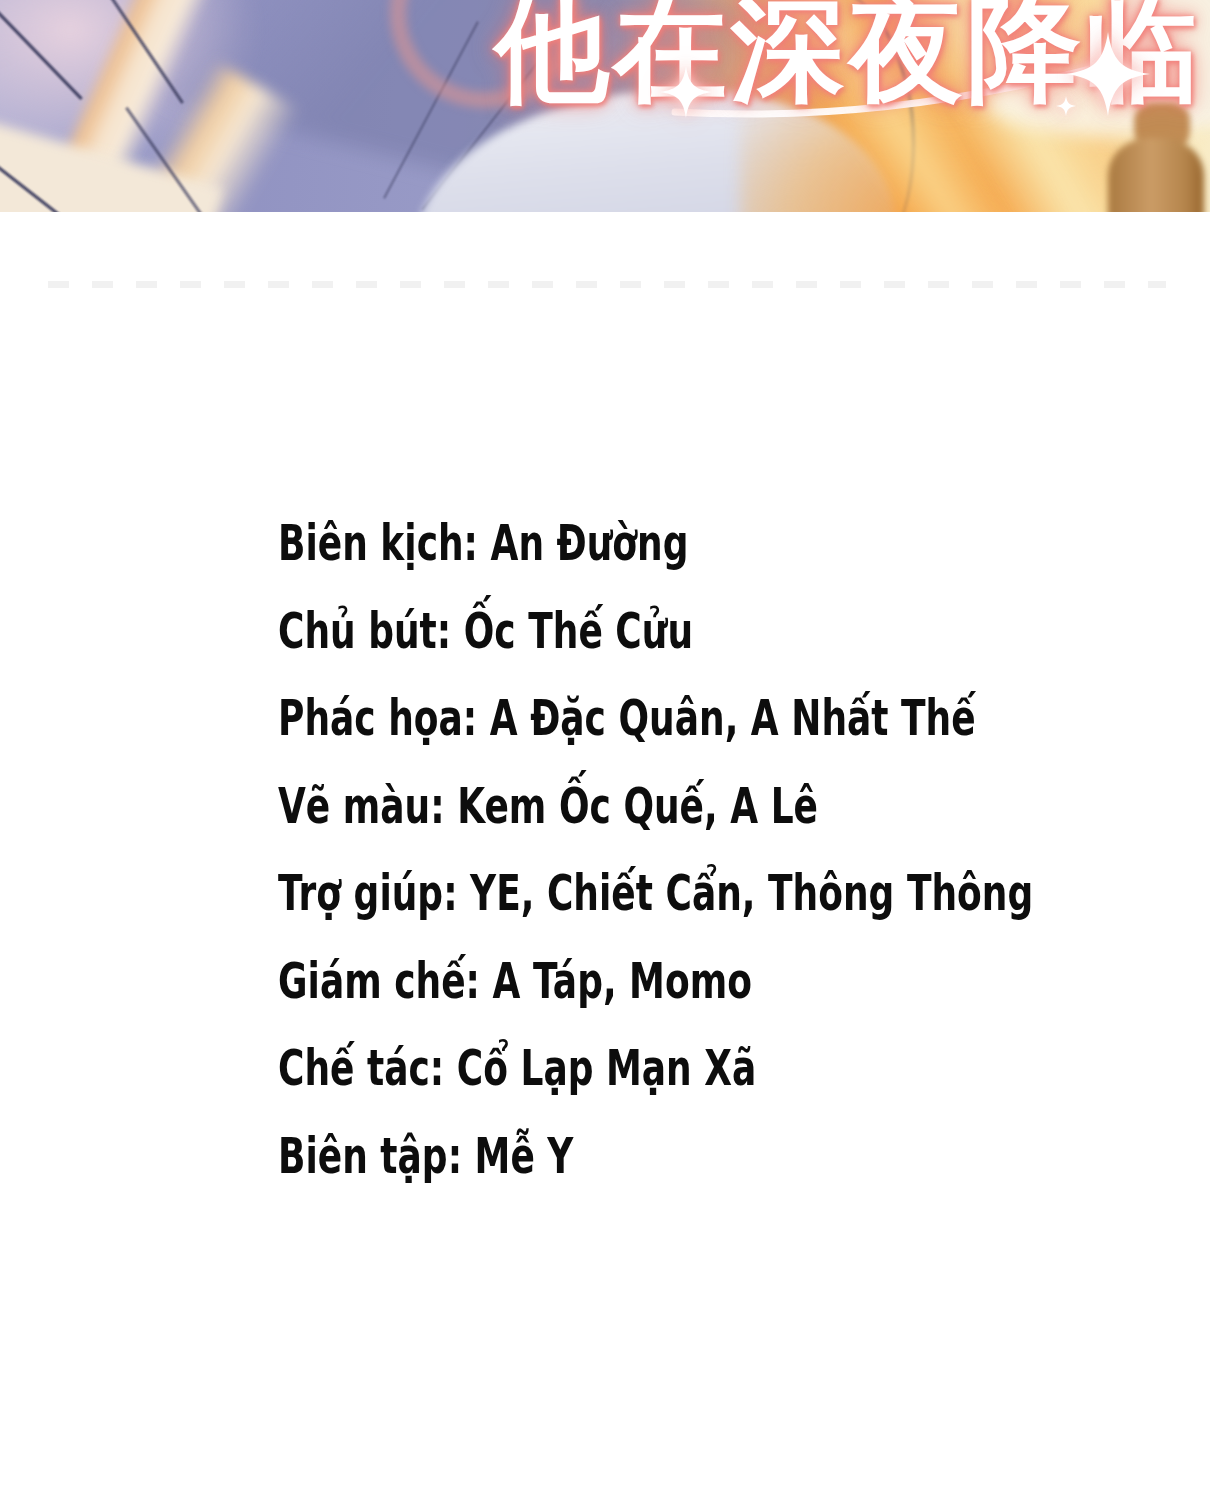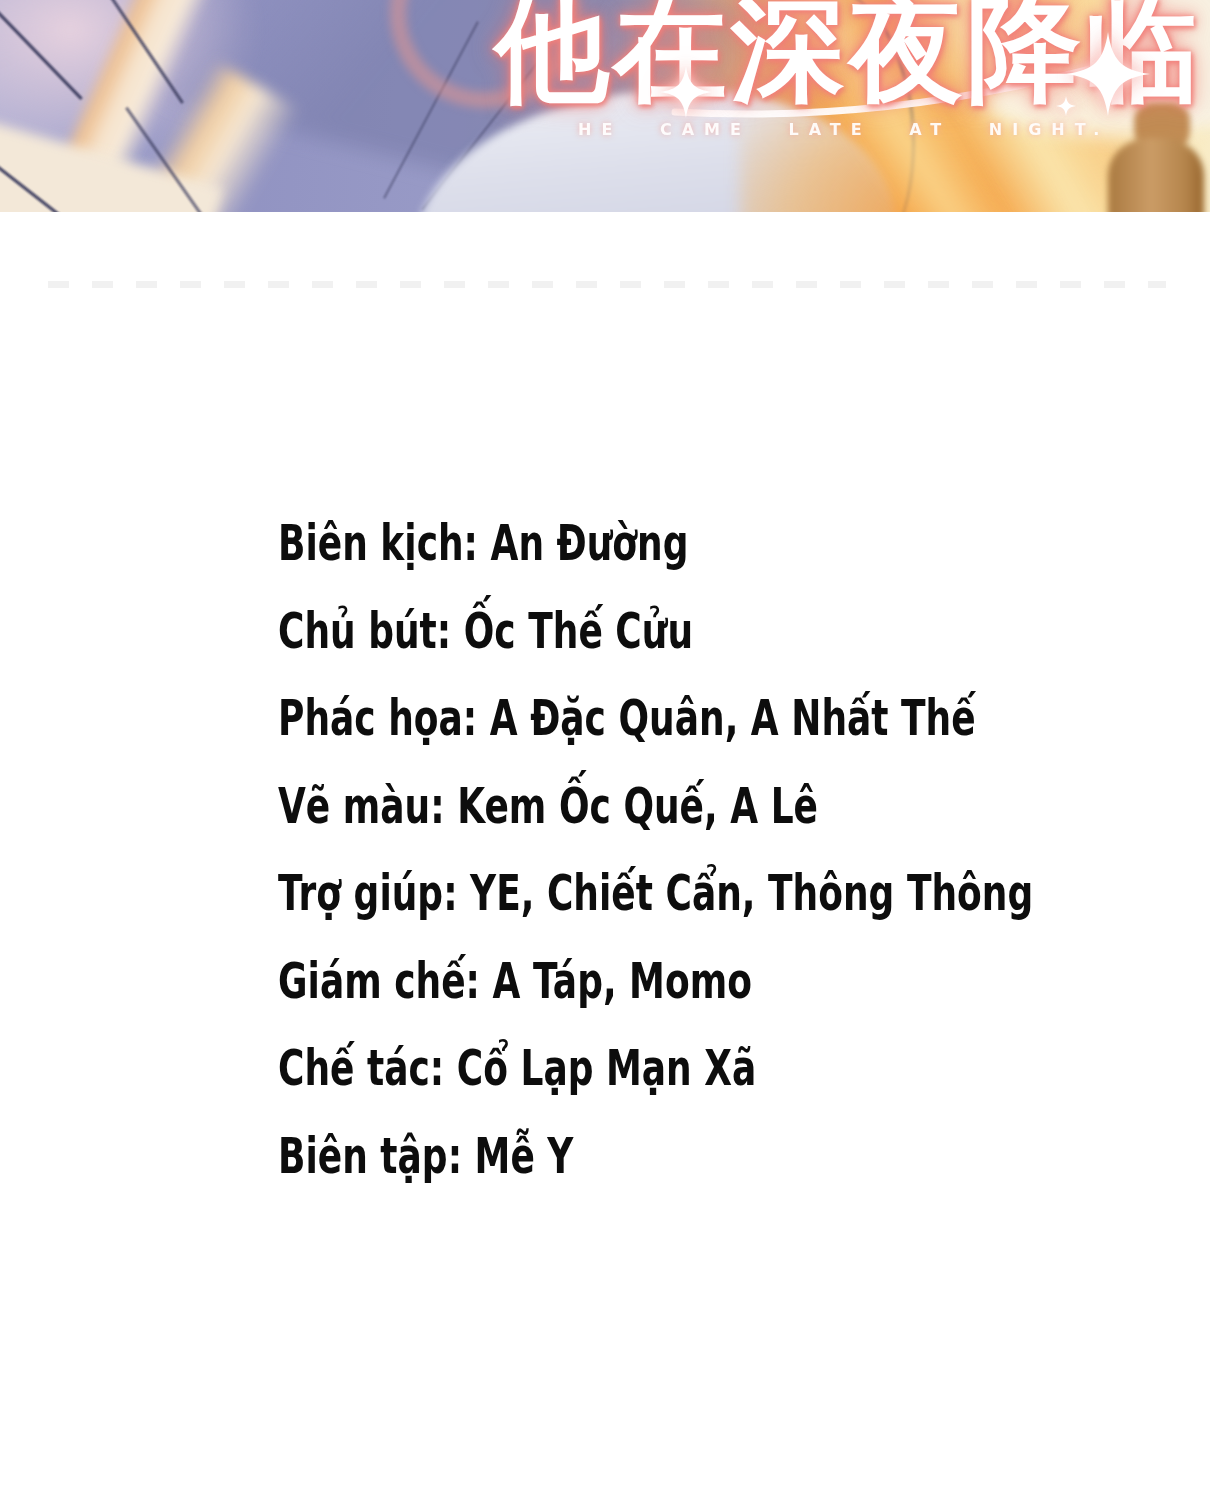--- a/index.html
+++ b/index.html
@@ -222,21 +222,20 @@
     <div class="layer shade-rim"></div>
     <div class="layer lampshade"></div>
     <div class="layer lamp-neck"></div>
     <div class="layer lamp-body"></div>
 
     <svg class="layer swoosh-svg" width="480" height="100" viewBox="0 0 480 100">
       <path d="M 35 72 Q 240 84 455 28" fill="none" stroke="#ffffff" stroke-width="7" stroke-linecap="round" opacity="0.95"></path>
     </svg>
 
     <div class="layer banner-title">他在深夜降临</div>
-    <div class="layer banner-subtitle">HE CAME LATE AT NIGHT.</div>
 
     <svg class="layer sparkle sparkle-1" width="52" height="52" viewBox="0 0 100 100">
       <path d="M50 0 C55 34 66 45 100 50 C66 55 55 66 50 100 C45 66 34 55 0 50 C34 45 45 34 50 0 Z" fill="#ffffff"></path>
     </svg>
     <svg class="layer sparkle sparkle-2" width="84" height="84" viewBox="0 0 100 100">
       <path d="M50 0 C55 34 66 45 100 50 C66 55 55 66 50 100 C45 66 34 55 0 50 C34 45 45 34 50 0 Z" fill="#ffffff"></path>
     </svg>
     <svg class="layer sparkle sparkle-3" width="20" height="20" viewBox="0 0 100 100">
       <path d="M50 0 C55 34 66 45 100 50 C66 55 55 66 50 100 C45 66 34 55 0 50 C34 45 45 34 50 0 Z" fill="#ffffff"></path>
     </svg>

